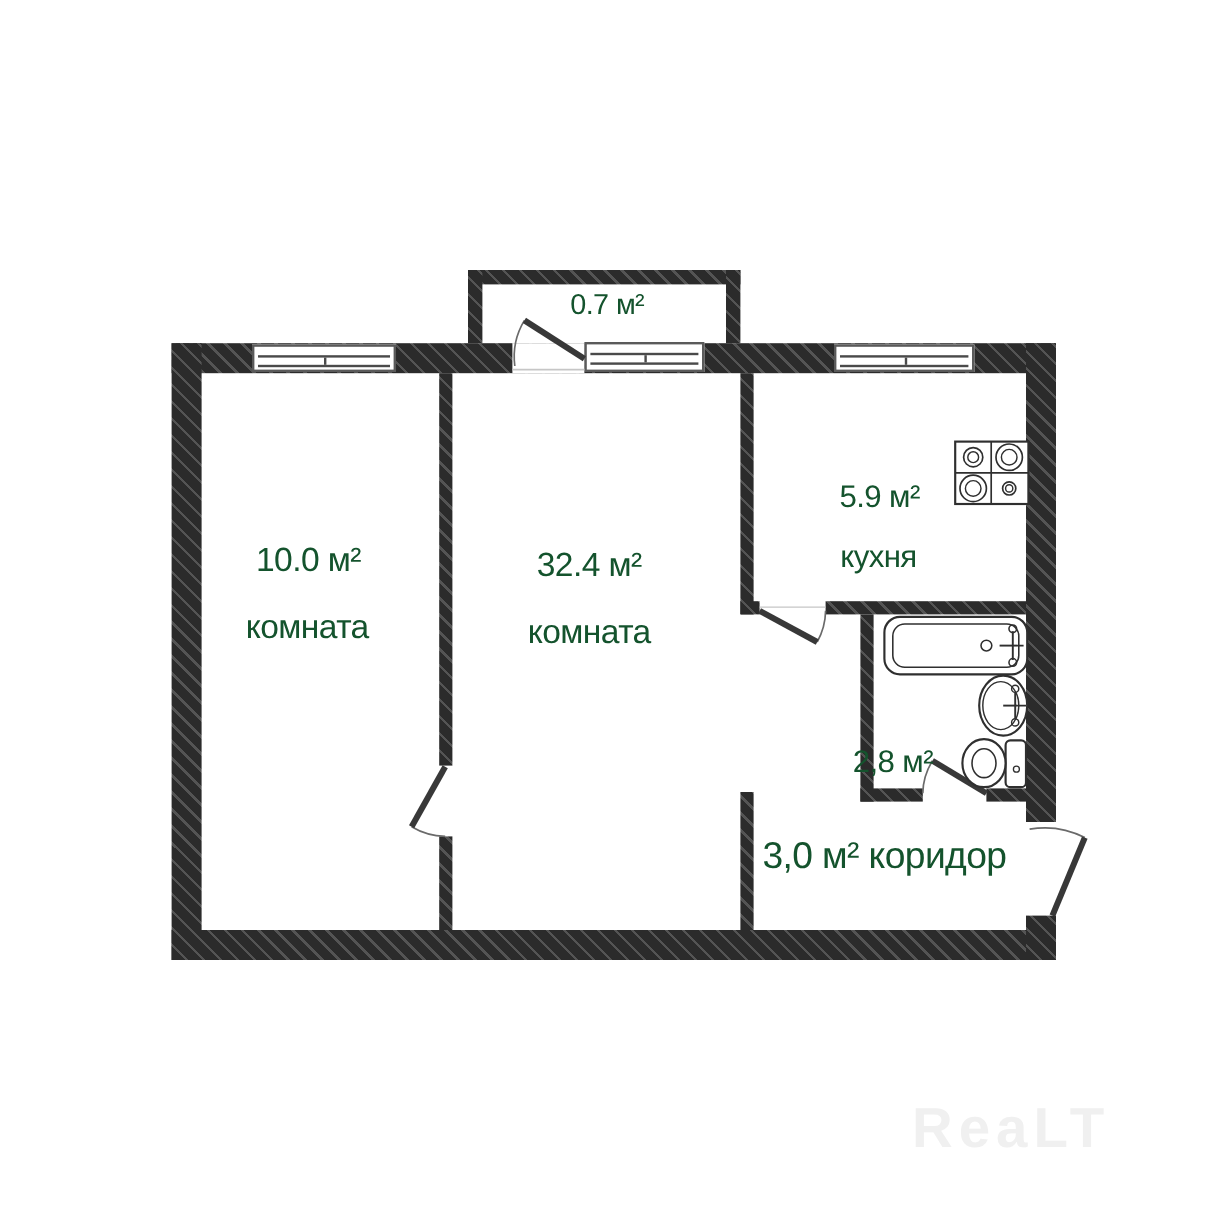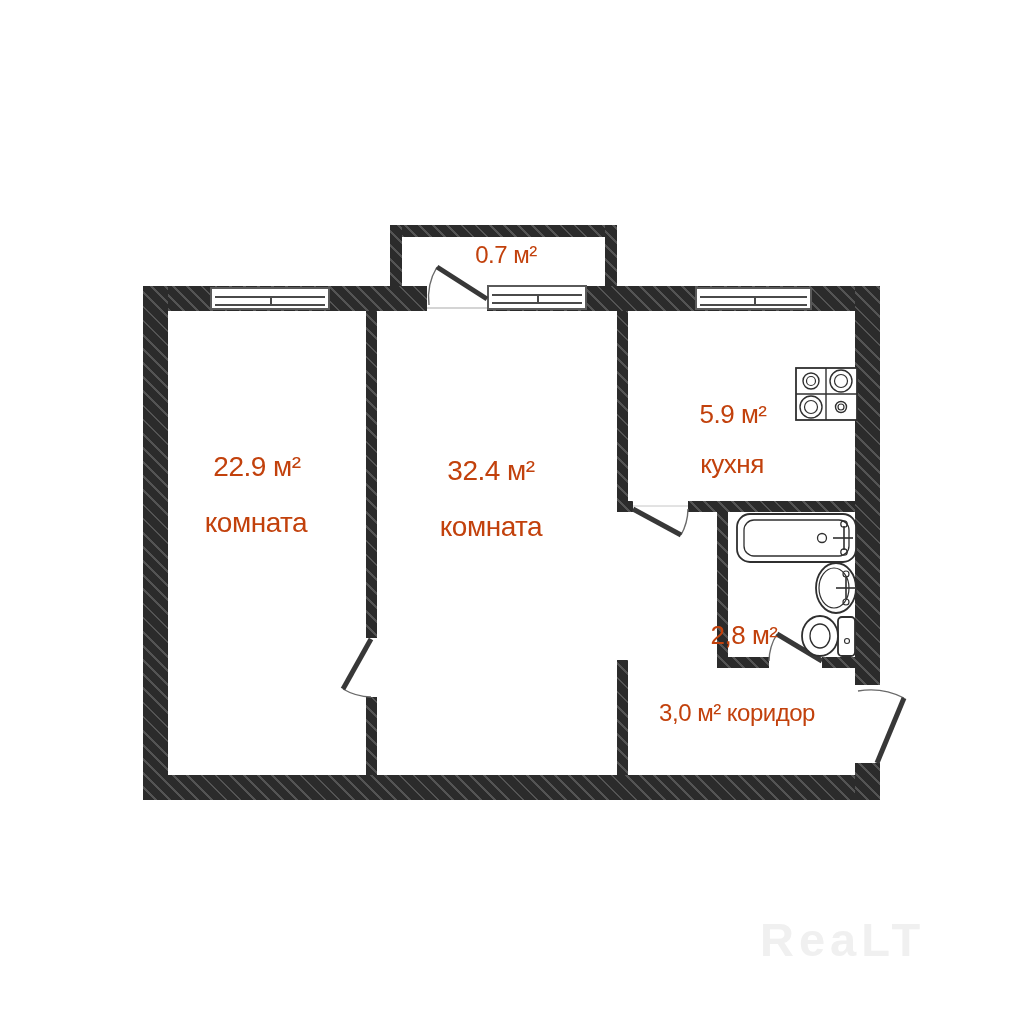--- a/index.html
+++ b/index.html
@@ -5,26 +5,26 @@
   html,body{margin:0;padding:0;background:#ffffff;}
   .canvas{position:relative;width:1024px;height:1024px;background:#fff;overflow:hidden;
           font-family:"Liberation Sans",sans-serif;}
   .wall{position:absolute;
         background:repeating-linear-gradient(45deg,#2b2b2b 0px,#2b2b2b 8px,#545454 8px,#545454 10px);}
   .gap{position:absolute;background:#ffffff;}
   .window{position:absolute;background:#ffffff;border:2px solid #5a5a5a;box-sizing:border-box;}
   .glass{position:absolute;left:3px;right:3px;top:7px;height:6px;
          border-top:2px solid #4a4a4a;border-bottom:2px solid #4a4a4a;}
   .glass:after{content:"";position:absolute;left:50%;top:0;bottom:0;width:2px;background:#4a4a4a;}
-  .label{position:absolute;transform:translate(-50%,-50%);color:#c2410c;white-space:nowrap;
+  .label{position:absolute;transform:translate(-50%,-50%);color:#14532d;white-space:nowrap;
          letter-spacing:-0.5px;}
   .lbl-28{font-size:28px;}
   .lbl-26{font-size:26px;margin-top:40px;}
   .lbl-24{font-size:24px;}
-  .lbl-27{font-size:24px;}
+  .lbl-27{font-size:31px;}
   .corridor-label span{display:inline;}
   svg.overlay{position:absolute;left:0;top:0;}
   .watermark{position:absolute;left:760px;top:912px;color:#f0f0f0;font-weight:bold;
              font-size:47px;letter-spacing:5px;}
 </style>
 </head>
 <body>
 
 <div class="canvas">
 
@@ -126,21 +126,21 @@
     <g stroke="#2f2f2f" fill="#ffffff">
       <rect x="838" y="617" width="17" height="39" rx="4" stroke-width="1.8"></rect>
       <circle cx="847" cy="641" r="2.5" fill="none" stroke-width="1.1"></circle>
       <ellipse cx="820" cy="636" rx="18" ry="20" stroke-width="1.8"></ellipse>
       <ellipse cx="820" cy="636" rx="10" ry="12" fill="none" stroke-width="1.3"></ellipse>
     </g>
   </svg>
 
   <div class="label lbl-24" style="left:506px;top:255px">0.7 м²</div>
 
-  <div class="label lbl-28" style="left:257px;top:467px">22.9 м²</div>
+  <div class="label lbl-28" style="left:257px;top:467px">10.0 м²</div>
   <div class="label lbl-28" style="left:256px;top:523px">комната</div>
 
   <div class="label lbl-28" style="left:491px;top:471px">32.4 м²</div>
   <div class="label lbl-28" style="left:491px;top:527px">комната</div>
 
   <div class="label lbl-26" style="left:733px;top:374px">5.9 м²</div>
   <div class="label lbl-26" style="left:732px;top:424px">кухня</div>
 
   <div class="label lbl-26" style="left:744px;top:595px">2,8 м²</div>
 

